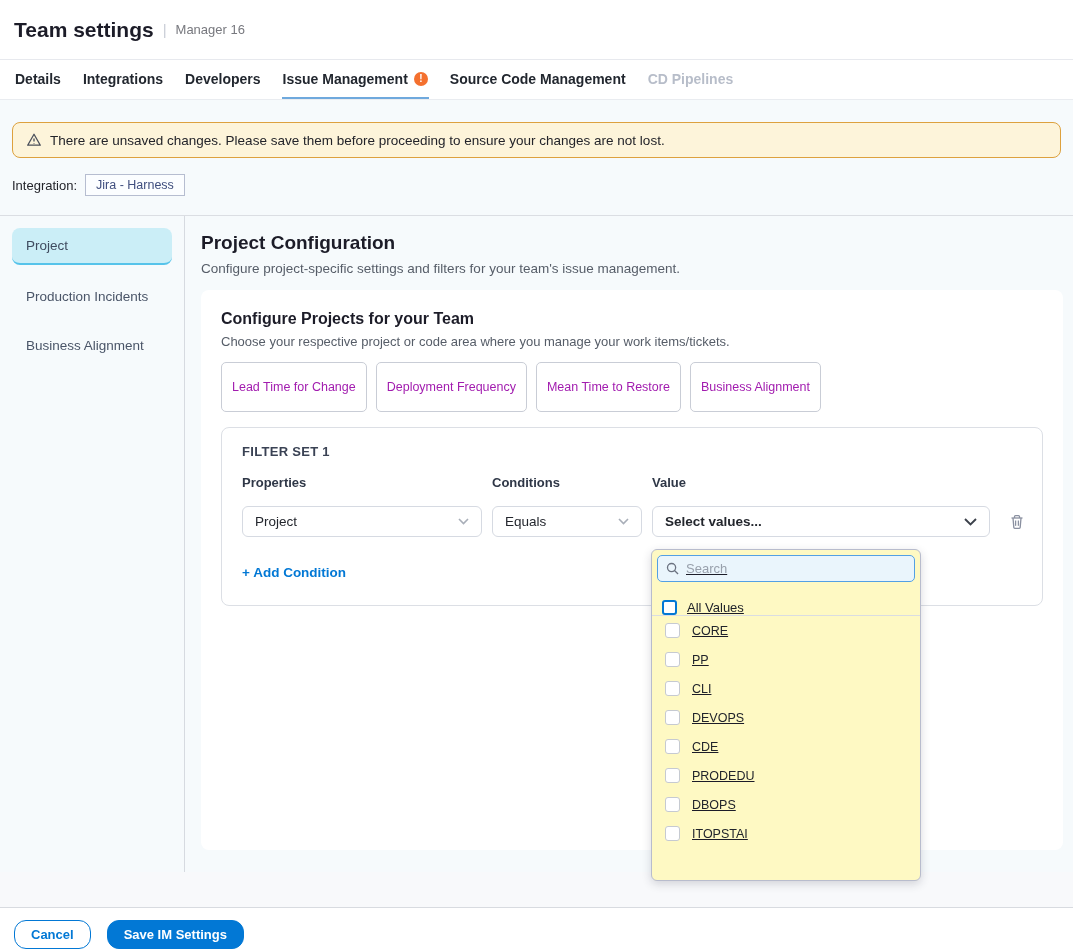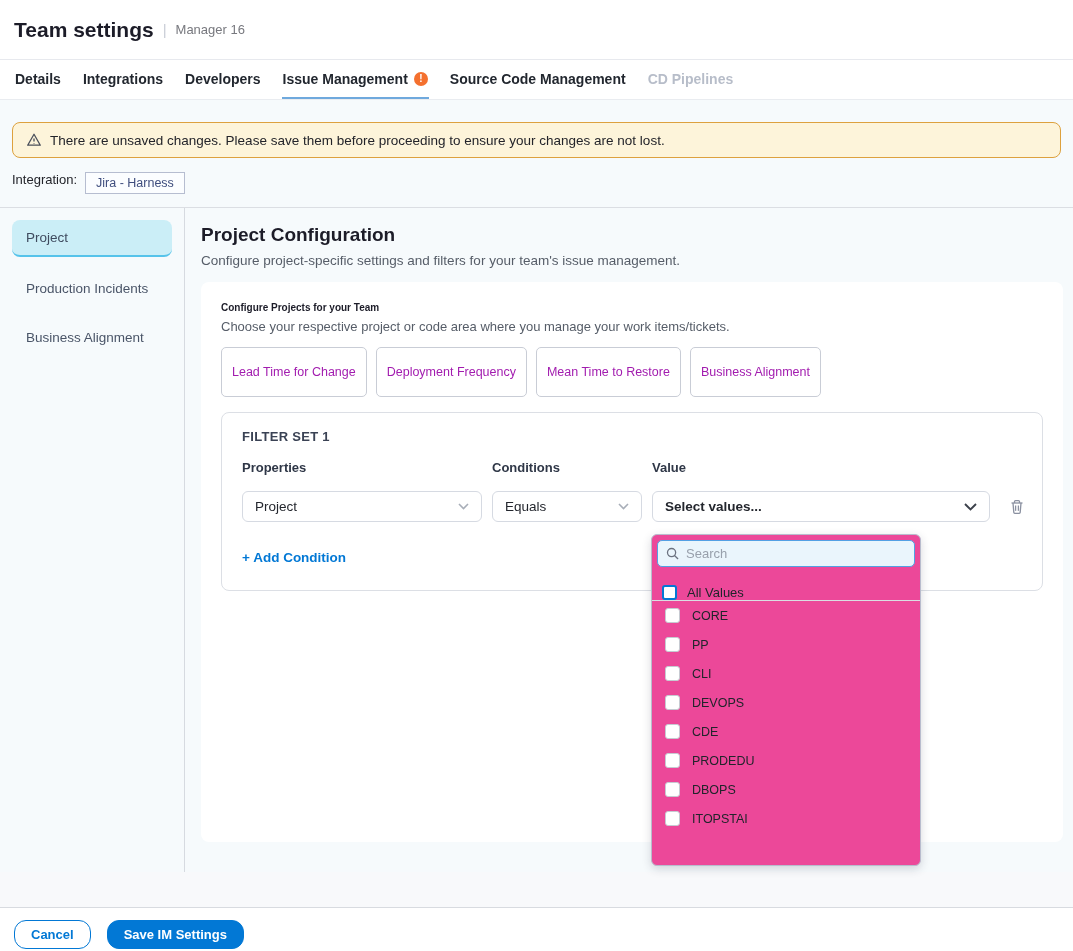--- a/index.html
+++ b/index.html
@@ -17,59 +17,59 @@
   .tab.active { border-bottom-color:#6fa9dd; }
   .tab.disabled { color:#b7bdc9; }
   .tab-badge { width:14px; height:14px; border-radius:50%; background:#f4702e; color:#fff; font-size:10px; font-weight:bold; display:flex; align-items:center; justify-content:center; line-height:1; }
 
   
   .panel { height:772px; background:#f6fafc; display:flex; flex-direction:column; }
 
   .banner { margin:22px 12px 0 12px; height:36px; background:#fdf4da; border:1px solid #dda13e; border-radius:8px; display:flex; align-items:center; gap:8px; padding:0 13px; font-size:13.5px; color:#23242a; }
   .warn-icon { width:16px; height:16px; flex:0 0 auto; }
 
-  .integration-row { margin:14px 12px 0 12px; height:26px; display:flex; align-items:flex-start; gap:8px; }
+  .integration-row { margin:14px 12px 8px 12px; height:26px; display:flex; align-items:center; gap:8px; }
   .integration-label { font-size:13px; color:#23242a; }
   .integration-chip { font-size:12.5px; color:#3f4e7e; background:#fbfdff; border:1px solid #b6bdd0; border-radius:0; padding:3px 10px; cursor:pointer; }
 
   .hdivider { border-top:1px solid #dbdee3; margin-top:9px; }
 
   .content-row { flex:1; display:flex; min-height:0; }
 
   
   .side { width:185px; flex:0 0 185px; border-right:1px solid #d6dae0; padding:12px 12px 0 12px; }
   .side-item { font-size:13.5px; color:#4a5568; padding:10px 14px; border-radius:8px; margin-bottom:14px; cursor:pointer; }
   .side-item.active { background:#cbeef7; border-bottom:2px solid #56c3ea; color:#3f4b5f; border-radius:8px 8px 8px 8px; }
 
   
   .content-main { flex:1; padding:16px 10px 0 16px; position:relative; min-width:0; }
   .content-main h2 { font-size:19px; font-weight:bold; color:#1c1c28; }
   .content-desc { font-size:13.5px; color:#565d68; margin-top:7px; }
 
   .card { margin-top:14px; background:#fff; border-radius:8px; height:560px; padding:20px; position:relative; }
-  .card h3 { font-size:10px; font-weight:bold; color:#1c1c28; }
+  .card h3 { font-size:16px; font-weight:bold; color:#1c1c28; }
   .card-desc { font-size:13px; color:#565d68; margin-top:6px; }
 
   .tags { display:flex; gap:9px; margin-top:13px; }
   .tag { font-size:12.5px; font-weight:500; color:#a21caf; border:1px solid #c9cdd6; border-radius:5px; padding:17px 10px; background:#fff; }
 
   .filter-box { margin-top:15px; border:1px solid #dcdfe5; border-radius:8px; padding:16px 20px 24px 20px; }
   .filter-title { font-size:13px; font-weight:bold; color:#3a4254; letter-spacing:.3px; }
   .filter-grid { display:grid; grid-template-columns:240px 150px 338px 30px; column-gap:10px; margin-top:16px; align-items:center; }
   .col-label { font-size:13px; font-weight:bold; color:#2f3747; margin-bottom:16px; }
   .select { height:31px; background:#fff; border:1px solid #d6dae2; border-radius:6px; display:flex; align-items:center; justify-content:space-between; padding:0 12px; font-size:13.5px; color:#23262d; cursor:pointer; }
   .select .chev { color:#a8aeb8; }
   .select.value-select { font-weight:bold; }
   .select.value-select .chev { color:#3c414b; }
   .trash-btn { width:18px; height:18px; color:#8a90a0; cursor:pointer; justify-self:start; margin-left:8px; }
   .add-condition { margin-top:28px; font-size:13.5px; font-weight:bold; color:#0278d5; cursor:pointer; display:inline-block; }
 
   
   .value-wrap { position:relative; }
-  .dropdown { position:absolute; top:calc(100% + 12px); left:-1px; width:270px; height:332px; background:#ec4899; border:1px solid #b8bccd; border-radius:6px; box-shadow:0 3px 10px rgba(40,41,61,.18); z-index:20; overflow:hidden; font-weight:normal; }
+  .dropdown { position:absolute; top:calc(100% + 12px); left:-1px; width:270px; height:332px; background:#fef9c3; border:1px solid #b8bccd; border-radius:6px; box-shadow:0 3px 10px rgba(40,41,61,.18); z-index:20; overflow:hidden; font-weight:normal;text-decoration:underline; }
   .dd-search-wrap { padding:5px; }
   .dd-search { width:100%; height:27px; border:1.5px solid #53a0e4; border-radius:5px; background:#eaf5fc; display:flex; align-items:center; gap:7px; padding:0 8px; }
   .dd-search input { border:none; outline:none; background:transparent; font-size:13px; color:#23262d; width:100%; font-family:inherit; }
   .dd-search input::placeholder { color:#98a0ac; }
   .search-icon { width:13px; height:13px; color:#6b7280; flex:0 0 auto; }
   .dd-all-row { height:29px; display:flex; align-items:flex-end; gap:10px; padding:0 10px; border-bottom:1px solid #dadde2; cursor:pointer; }
   .dd-all-row .cb { border:2px solid #0278d5; }
   .cb { width:15px; height:15px; border:1.5px solid #c6cad1; border-radius:3px; background:#fff; flex:0 0 auto; }
   .dd-all-label { font-size:13px; color:#21242b; }
   .dd-option { height:29px; display:flex; align-items:center; gap:12px; padding:0 10px 0 13px; cursor:pointer; }

